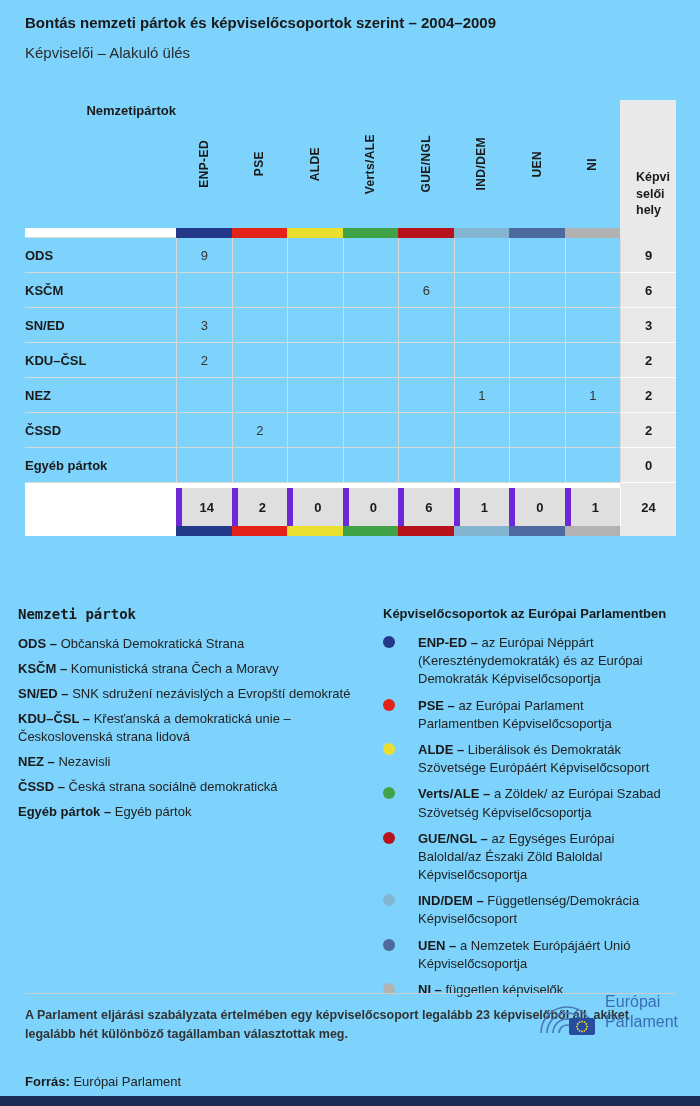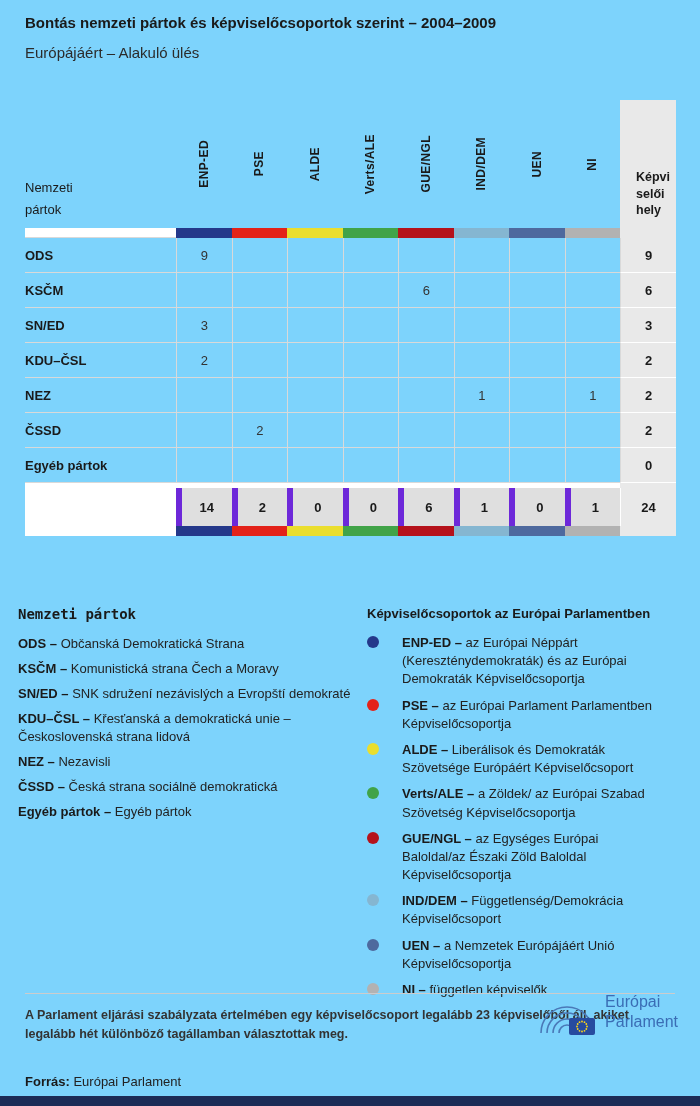--- a/index.html
+++ b/index.html
@@ -9,22 +9,22 @@
 
   
   .header { position:absolute; left:25px; top:14px; width:650px; }
   .title { font-size:15px; font-weight:bold; color:#1a1a1a; }
   .subtitle { margin-top:13px; font-size:15px; font-weight:normal; color:#2b2b2b; }
 
   
   .table { position:absolute; left:25px; top:100px; display:grid;
            grid-template-columns:151px repeat(8,55.5px) 56px;
            grid-template-rows:128px 10px repeat(7,35px) 5px 38px 10px; }
-  .hdr-label { display:flex; flex-direction:column; justify-content:flex-end; padding-bottom:8px;
-               font-size:13px; font-weight:normal; line-height:1.65; }
+  .hdr-label { display:flex; justify-content:flex-end; padding-bottom:8px;
+               font-size:13px; font-weight:bold; line-height:1.65; }
   .hdr-group { display:flex; align-items:center; justify-content:center; }
   .vtext { writing-mode:vertical-rl; transform:rotate(180deg); font-size:12px; font-weight:bold;
            letter-spacing:0.4px; white-space:nowrap; }
   .hdr-seats { background:#e9e9e9; display:flex; align-items:flex-end; padding:0 3px 10px 16px;
                font-size:12.5px; font-weight:bold; line-height:1.3; overflow-wrap:anywhere; }
   .bar { height:10px; }
   .bar-label { background:#fff; border-bottom:1px solid #d9d9d9; }
   .bar-label2 { background:#fff; }
   .bar-seats { background:#e9e9e9; }
   .cell-party { display:flex; align-items:center; font-size:13px; font-weight:bold;
@@ -40,21 +40,21 @@
                 font-size:13px; font-weight:bold; border-left:6px solid #6d28d9; }
   .cell-gtotal { background:#e9e9e9; display:flex; align-items:center; justify-content:center;
                  font-size:13px; font-weight:bold; border-left:1px solid #fff; }
 
   
   .legends { position:absolute; left:18px; top:606px; width:650px; display:flex; }
   .legend-left { width:345px; flex:0 0 345px; }
   .ll-heading { font-family:"DejaVu Sans Mono", monospace; font-size:14px; font-weight:bold; margin-bottom:13px; }
   .ll-item { font-size:13px; color:#222; line-height:1.45; margin-bottom:6px; }
   .ll-item .b { font-weight:bold; color:#1a1a1a; }
-  .legend-right { margin-left:4px; width:292px; }
+  .legend-right { margin-left:20px; width:292px; }
   .lr-heading { font-size:13px; font-weight:bold; margin-bottom:13px; }
   .lr-item { display:flex; gap:23px; font-size:13px; color:#222; line-height:1.4; margin-bottom:8px; }
   .dot { width:12px; height:12px; border-radius:50%; flex:0 0 12px; margin-top:2px; }
   .lr-item .b { font-weight:bold; color:#1a1a1a; }
 
   
   .footnote { position:absolute; left:25px; top:993px; width:650px; border-top:1px solid #ccc;
               padding-top:12px; font-size:12.5px; color:#333; line-height:1.5;font-weight:bold; }
   .source { position:absolute; left:25px; top:1074px; font-size:13px; color:#222; }
   .source .b { font-weight:bold; color:#1a1a1a; }
@@ -62,21 +62,21 @@
   .logo-text { color:#3a6db5; font-size:16px; line-height:1.25; }
   .bottombar { position:absolute; left:0; bottom:0; width:700px; height:10px; }
 </style>
 </head>
 <body>
 
 <div class="page">
 
   <div class="header">
     <div class="title">Bontás nemzeti pártok és képviselőcsoportok szerint – 2004–2009</div>
-    <div class="subtitle">Európájáért – Alakuló ülés</div>
+    <div class="subtitle">Képviselői – Alakuló ülés</div>
   </div>
 
   <div class="table">
 
     <div class="hdr-label">
       <div>Nemzeti</div>
       <div>pártok</div>
     </div>
     <div class="hdr-group">
         <span class="vtext">ENP-ED</span>

